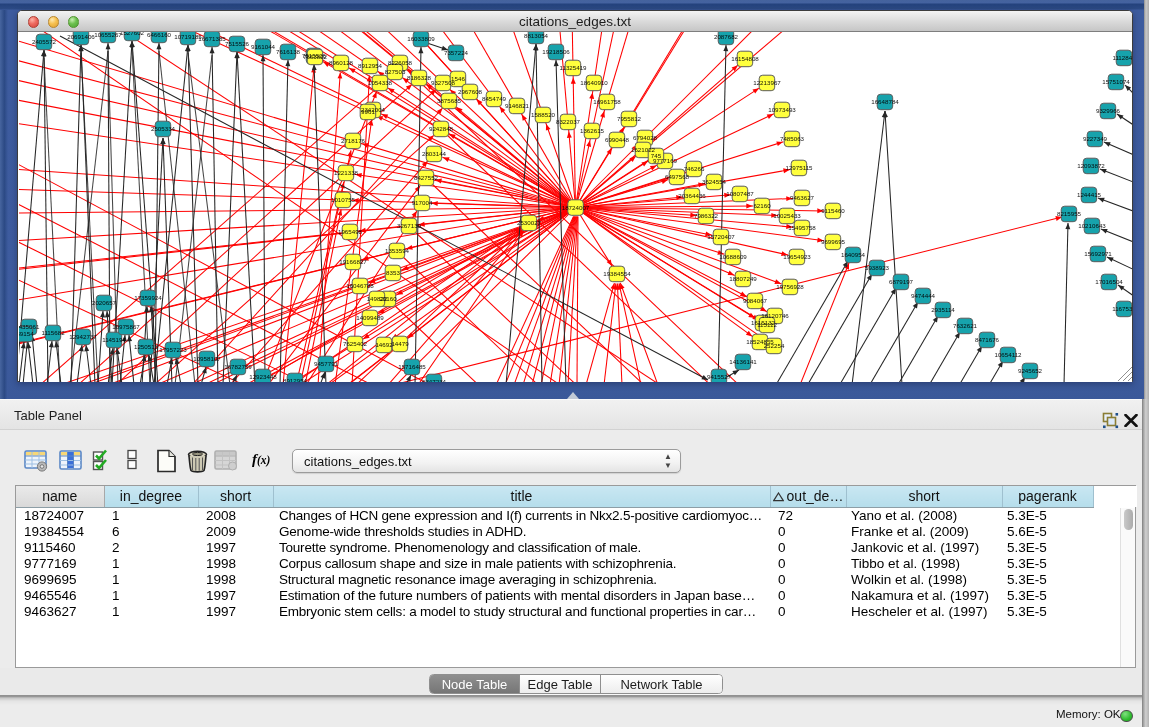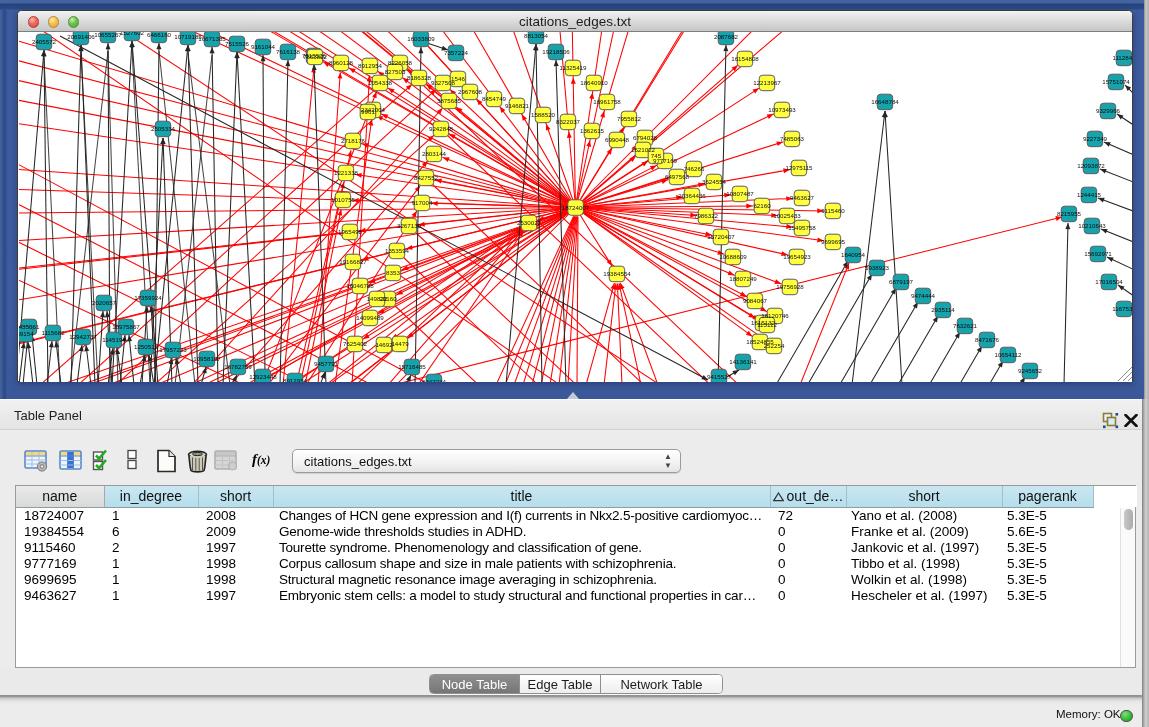--- a/index.html
+++ b/index.html
@@ -897,21 +897,21 @@
               <td>Genome-wide thresholds studies in ADHD.</td>
               <td>0</td>
               <td>Franke et al. (2009)</td>
               <td>5.6E-5</td>
               <td></td>
             </tr>
 <tr>
               <td>9115460</td>
               <td>2</td>
               <td>1997</td>
-              <td>Tourette syndrome. Phenomenology and classification of gene.</td>
+              <td>Tourette syndrome. Phenomenology and classification of male.</td>
               <td>0</td>
               <td>Jankovic et al. (1997)</td>
               <td>5.3E-5</td>
               <td></td>
             </tr>
 <tr>
               <td>9777169</td>
               <td>1</td>
               <td>1998</td>
               <td>Corpus callosum shape and size in male patients with schizophrenia.</td>
@@ -920,20 +920,30 @@
               <td>5.3E-5</td>
               <td></td>
             </tr>
 <tr>
               <td>9699695</td>
               <td>1</td>
               <td>1998</td>
               <td>Structural magnetic resonance image averaging in schizophrenia.</td>
               <td>0</td>
               <td>Wolkin et al. (1998)</td>
+              <td>5.3E-5</td>
+              <td></td>
+            </tr>
+<tr>
+              <td>9465546</td>
+              <td>1</td>
+              <td>1997</td>
+              <td>Estimation of the future numbers of patients with mental disorders in Japan base…</td>
+              <td>0</td>
+              <td>Nakamura et al. (1997)</td>
               <td>5.3E-5</td>
               <td></td>
             </tr>
 <tr>
               <td>9463627</td>
               <td>1</td>
               <td>1997</td>
               <td>Embryonic stem cells: a model to study structural and functional properties in car…</td>
               <td>0</td>
               <td>Hescheler et al. (1997)</td>

